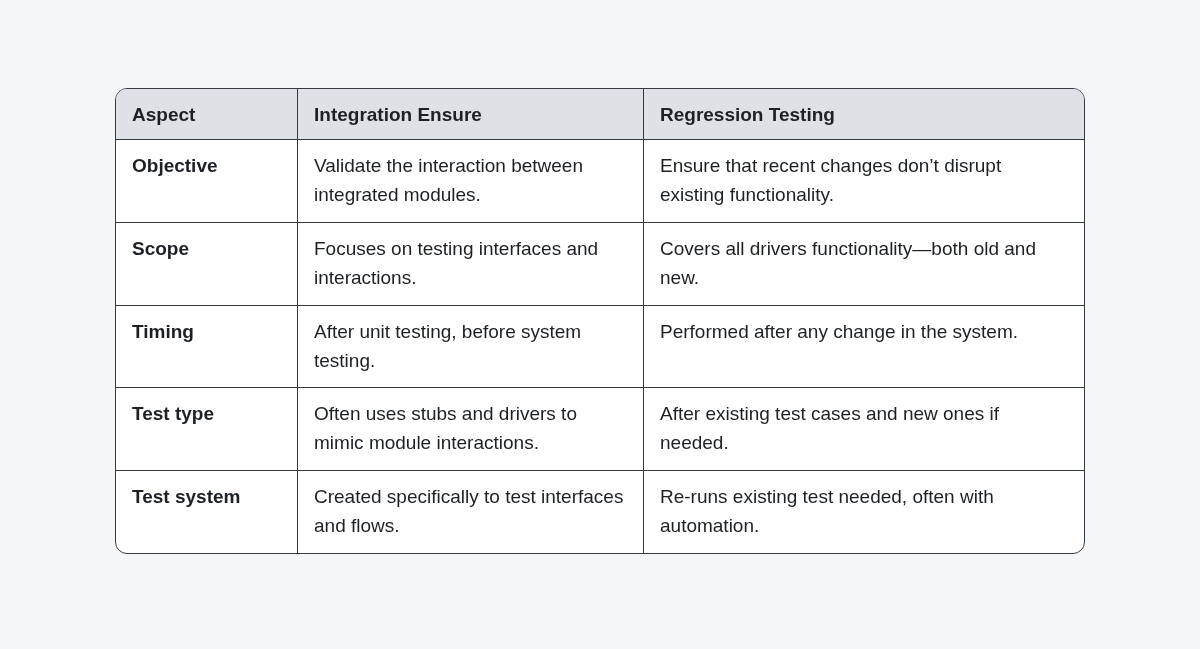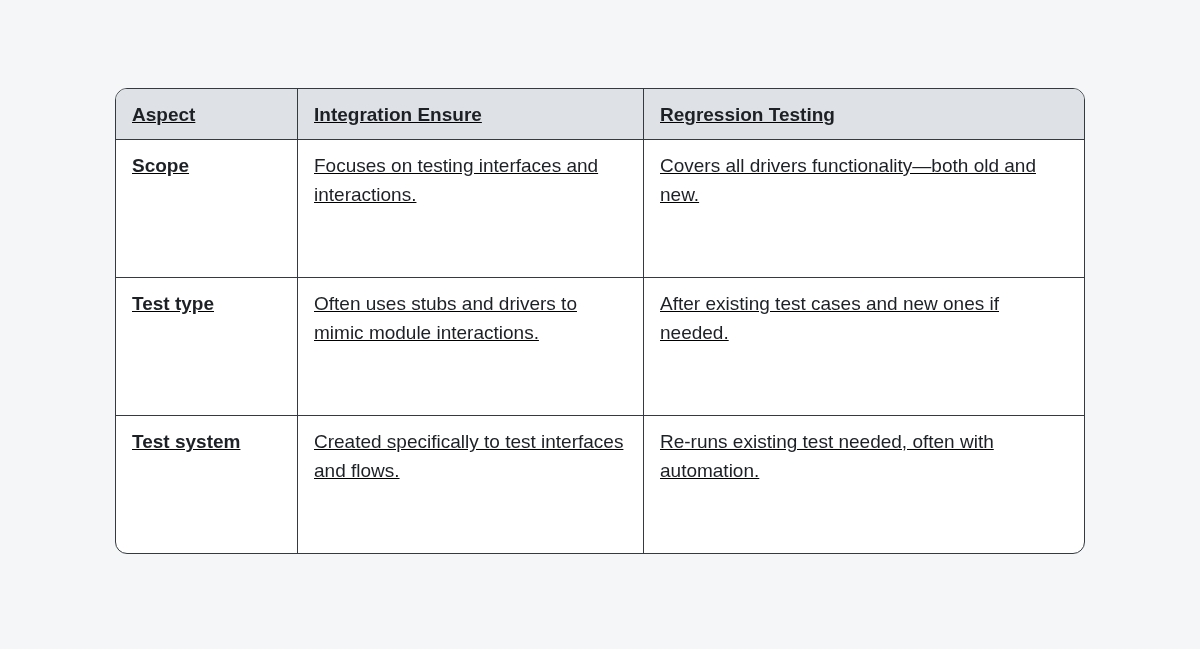--- a/index.html
+++ b/index.html
@@ -22,21 +22,20 @@
     border-radius: 12px;
     background: #ffffff;
     overflow: hidden;
   }
   table.cmp {
     width: 100%;
     height: 100%;
     border-collapse: separate;
     border-spacing: 0;
     table-layout: fixed;
-    text-decoration: underline;
   }
   table.cmp th, table.cmp td {
     box-sizing: border-box;
     border-right: 1.5px solid #343a40;
     border-bottom: 1.5px solid #343a40;
     font-size: 19px;
     line-height: 29px;
     color: #1d2125;
     text-align: left;
     padding: 11px 18px 12px 16px;
@@ -73,23 +72,33 @@
     </colgroup>
     <thead>
       <tr>
         <th>Aspect</th>
         <th>Integration Ensure</th>
         <th>Regression Testing</th>
       </tr>
     </thead>
     <tbody>
       <tr>
+        <td class="aspect">Objective</td>
+        <td>Validate the interaction between integrated modules.</td>
+        <td>Ensure that recent changes don’t disrupt existing functionality.</td>
+      </tr>
+      <tr>
         <td class="aspect">Scope</td>
         <td>Focuses on testing interfaces and interactions.</td>
         <td>Covers all drivers functionality—both old and new.</td>
+      </tr>
+      <tr>
+        <td class="aspect">Timing</td>
+        <td>After unit testing, before system testing.</td>
+        <td>Performed after any change in the system.</td>
       </tr>
       <tr>
         <td class="aspect">Test type</td>
         <td>Often uses stubs and drivers to mimic module interactions.</td>
         <td>After existing test cases and new ones if needed.</td>
       </tr>
       <tr>
         <td class="aspect">Test system</td>
         <td>Created specifically to test interfaces and flows.</td>
         <td>Re-runs existing test needed, often with automation.</td>

